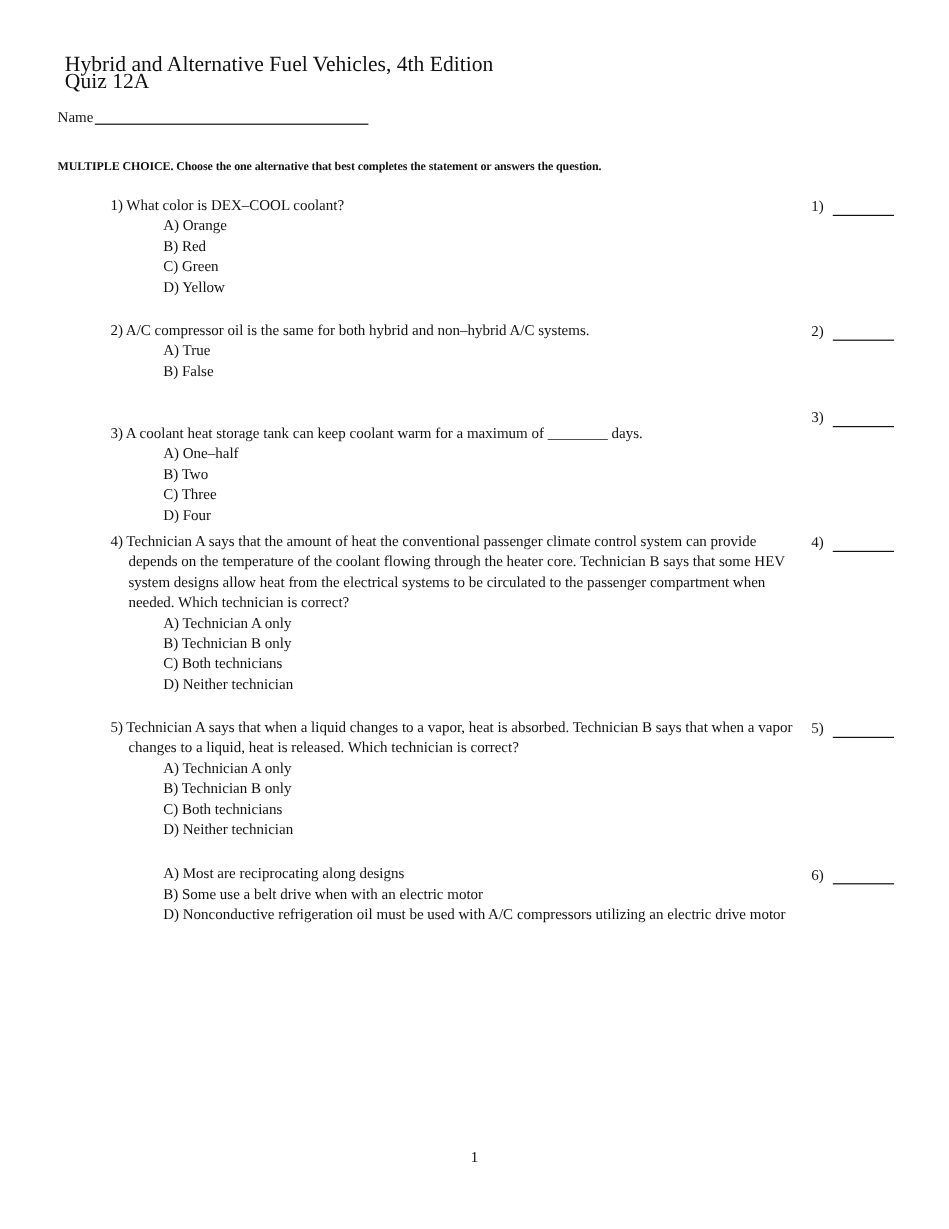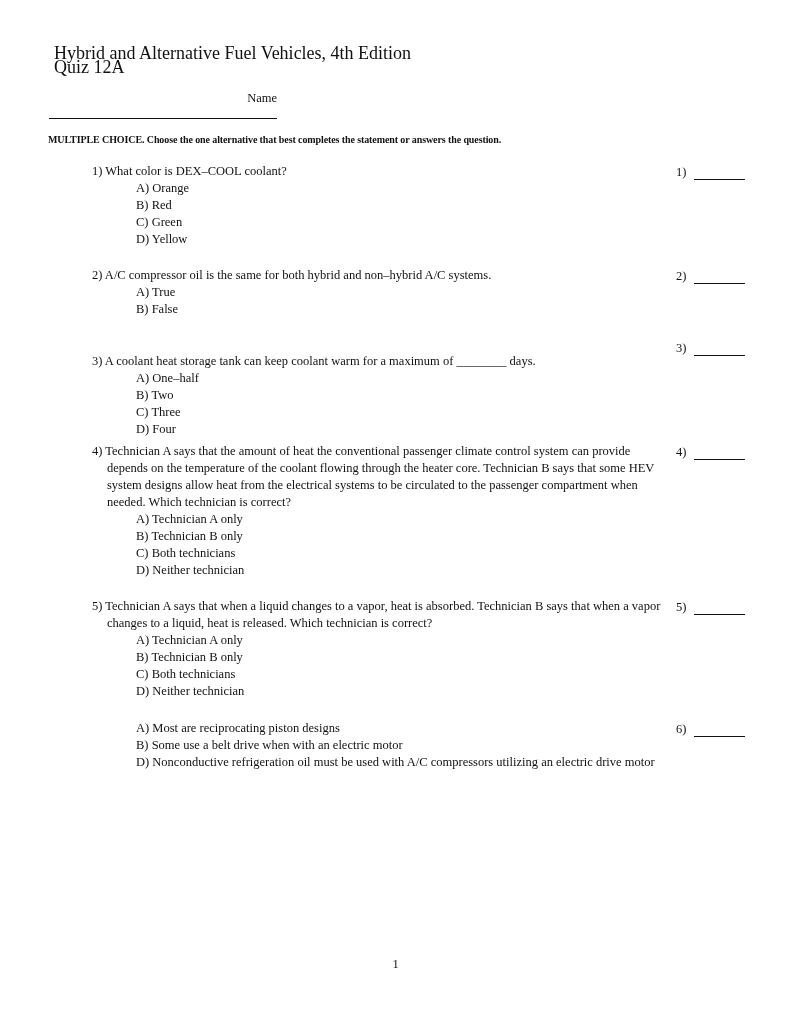--- a/index.html
+++ b/index.html
@@ -2,21 +2,21 @@
 <html><head>
 <meta charset="utf-8">
 <style>
   html, body { margin: 0; padding: 0; background: #ffffff; }
   body {
     width: 791px; height: 1024px; position: relative; overflow: hidden;
     font-family: "Liberation Serif", "DejaVu Serif", serif;
     color: #111;
   }
   .header { position: absolute; left: 44px; top: 46px; font-size: 18px; line-height: 14px; margin-left: 10px; }
-  .name-row { position: absolute; left: 48px; top: 91px; font-size: 12.5px; display: flex; align-items: flex-end; flex-direction: column; }
+  .name-row { position: absolute; left: 48px; top: 91px; font-size: 12.5px; display: flex; align-items: flex-start; }
   .name-line { display: inline-block; width: 228px; border-bottom: 1px solid #111; height: 12px; margin-left: 1px; }
   .instructions { position: absolute; left: 48px; top: 134px; font-size: 10px; font-weight: bold; letter-spacing: -0.1px; }
   .q { position: absolute; left: 92px; width: 570px; font-size: 12.5px; line-height: 17px; }
   .q-stem { padding-left: 15px; text-indent: -15px; }
   .choices { margin-left: 44px; }
   .choice { line-height: 17px; }
   .choice-wrap { padding-left: 18px; text-indent: -18px; }
   .ans { position: absolute; left: 676px; font-size: 12.5px; display: flex; align-items: flex-end; }
   .ans-line { display: inline-block; width: 51px; border-bottom: 1px solid #111; height: 12px; margin-left: 8px; }
   .page-num { position: absolute; left: 0; width: 791px; top: 957px; text-align: center; font-size: 12.5px; }
@@ -99,21 +99,21 @@
     <div class="choice">D) Neither technician</div>
   </div>
 </div>
 <div class="ans" style="top:600px;">
   <span>5)</span>
   <span class="ans-line"></span>
 </div>
 
 <div class="q" style="top:720px;">
   <div class="choices">
-    <div class="choice">A) Most are reciprocating piston designs</div>
+    <div class="choice">A) Most are reciprocating along designs</div>
     <div class="choice">B) Some use a belt drive when with an electric motor</div>
     <div class="choice choice-wrap">D) Nonconductive refrigeration oil must be used with A/C compressors utilizing an electric drive motor</div>
   </div>
 </div>
 <div class="ans" style="top:722px;">
   <span>6)</span>
   <span class="ans-line"></span>
 </div>
 
 <div class="page-num">1</div>

